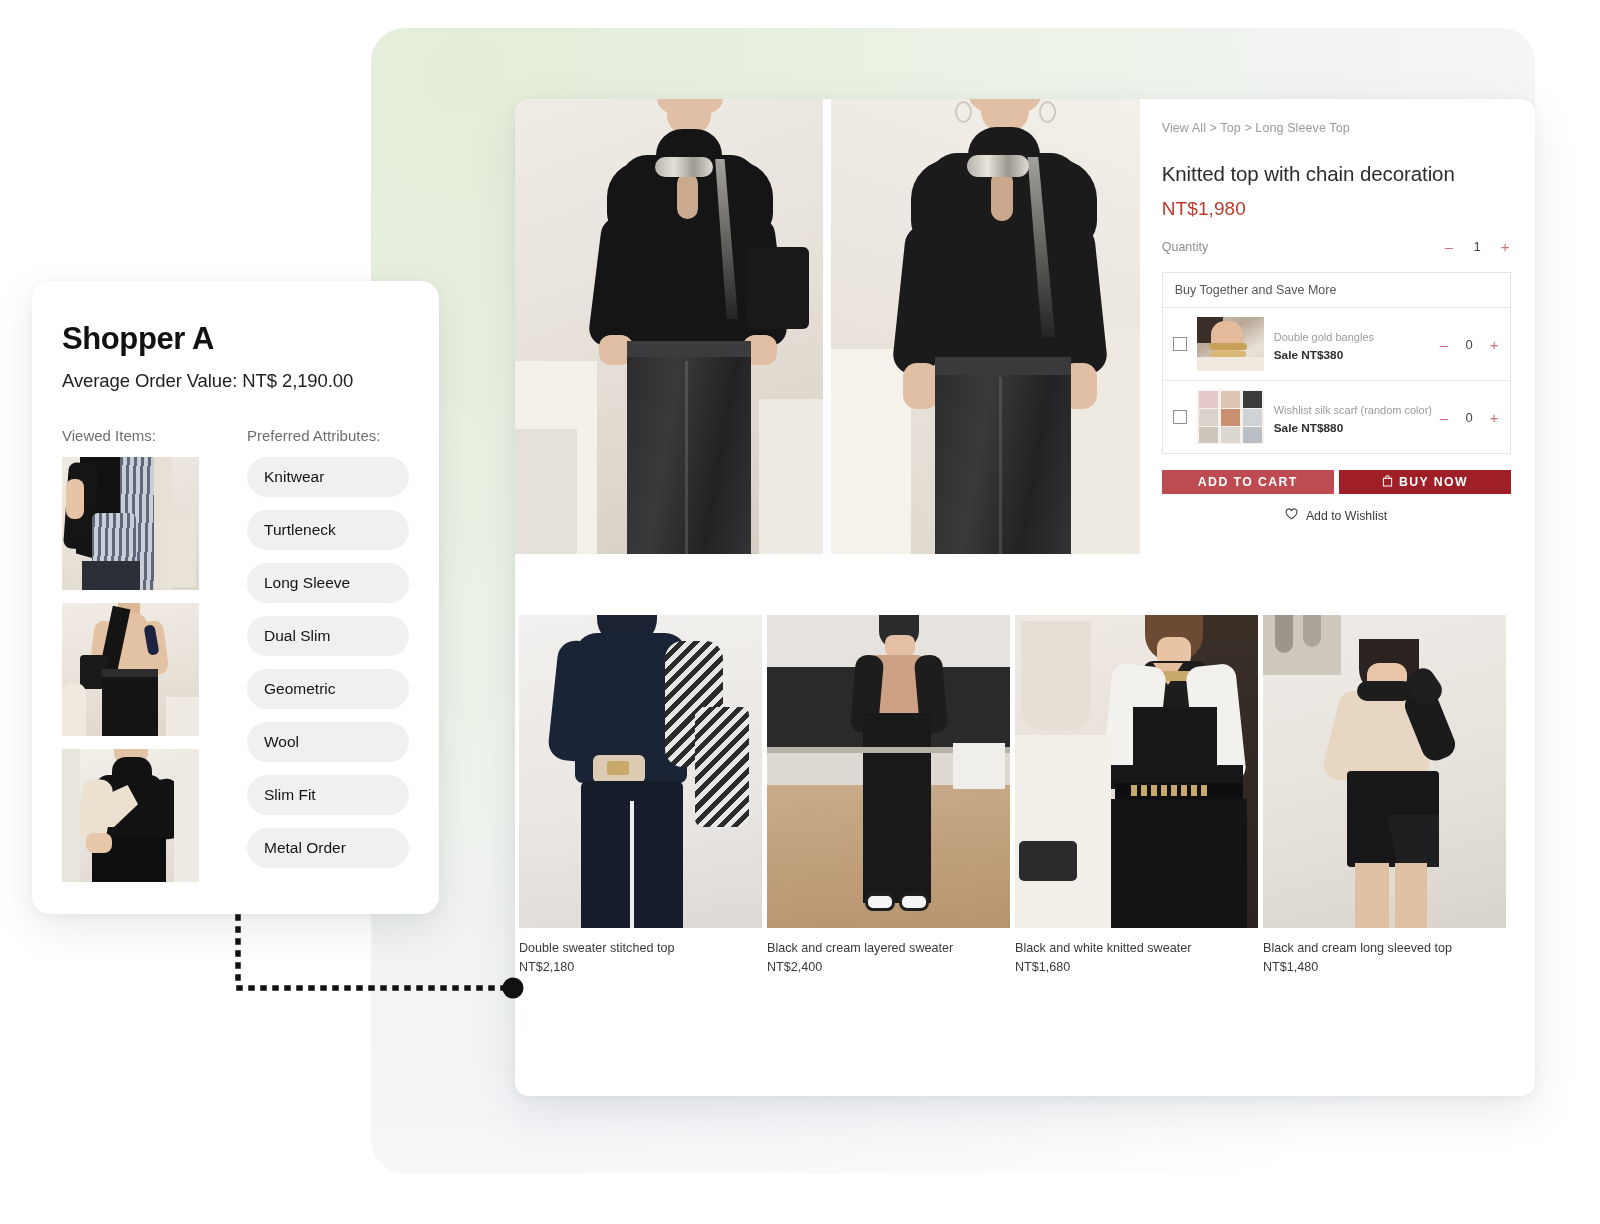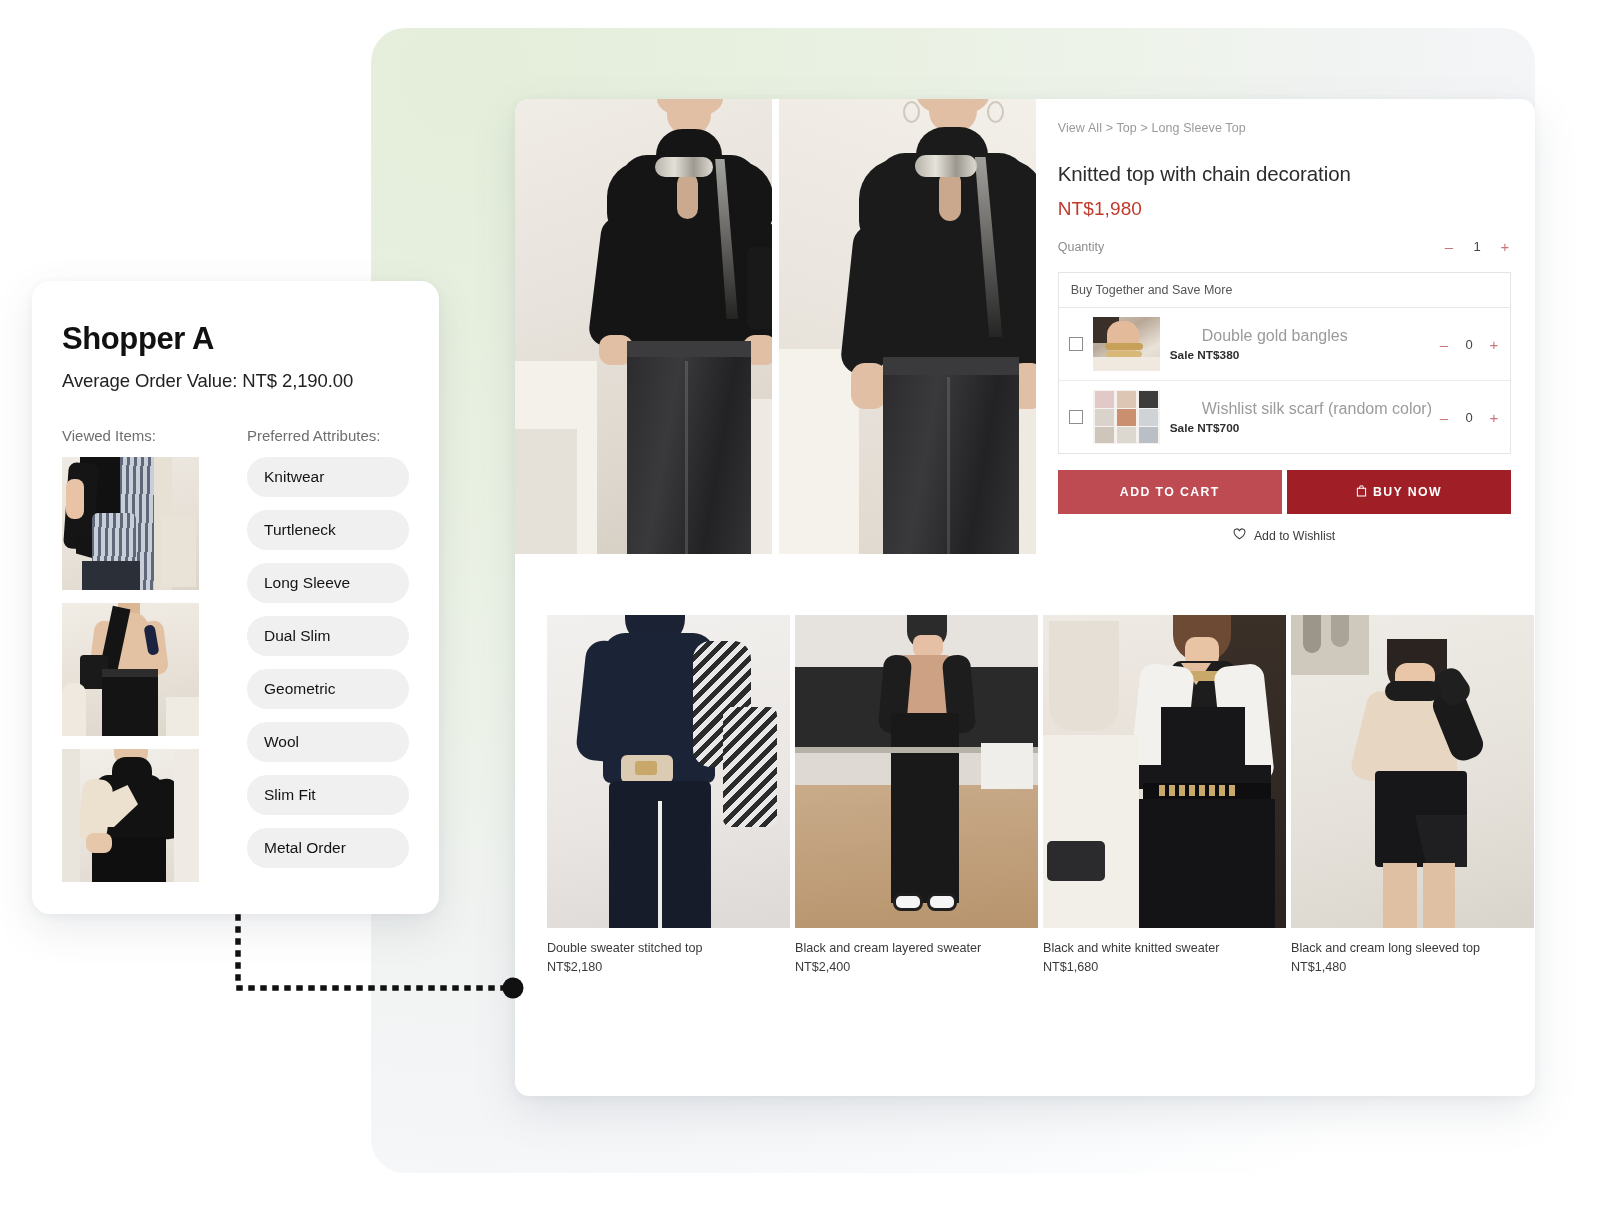--- a/index.html
+++ b/index.html
@@ -79,37 +79,37 @@
   .step-val{ font-size:13px; color:#444; min-width:10px; text-align:center; }
 
   
   #bundle{ margin-top:18px; border:1px solid #e4e4e4; }
   #bundle-title{ font-size:12.5px; color:#555; padding:10px 12px; border-bottom:1px solid #e8e8e8; }
   .bundle-row{ display:flex; align-items:center; padding:9px 10px; border-bottom:1px solid #ececec; }
   .bundle-row:last-child{ border-bottom:none; }
   .cbx{ width:14px;height:14px;border:1px solid #8d8d8d; background:#fff; flex:none; margin-right:10px;}
   .bthumb{ width:67px;height:54px; flex:none; margin-right:10px; overflow:hidden; position:relative;}
   .binfo{ flex:1; min-width:0; }
-  .bname{ font-size:16px; color:#9b9b9b; white-space:nowrap; overflow:hidden;margin-left:32px; }
+  .bname{ font-size:11px; color:#9b9b9b; white-space:nowrap; overflow:hidden; }
   .bsale{ font-size:11.8px; color:#2e2e2e; font-weight:bold; margin-top:3px; }
   .bstep{ display:flex; align-items:center; gap:14px; margin-left:6px; }
 
   
   #cta-row{ display:flex; gap:5px; margin-top:16px; }
-  .cta{ flex:1; height:44px; display:flex; align-items:center; justify-content:center;
+  .cta{ flex:1; height:24px; display:flex; align-items:center; justify-content:center;
         color:#fff; font-size:12.3px; font-weight:bold; letter-spacing:1.4px; cursor:pointer; }
   #add-cart{ background:#bf4b52; }
   #buy-now{ background:#a01f27; gap:6px; }
   #wishlist{ margin-top:14px; text-align:center; font-size:12.3px; color:#3c3c3c; }
   #wishlist .hrt{ color:#3c3c3c; margin-right:4px; }
 
   
   #recs{ padding-top:28px; }
   #recs-title{ text-align:center; font-size:24px; color:#222; font-weight:bold; letter-spacing:-.3px; }
-  #rec-grid{ display:flex; gap:5px; padding:0 32px; margin-top:33px; }
+  #rec-grid{ display:flex; gap:5px; padding:0 4px; margin-top:33px; }
   .rec-card{ width:243px; }
   .rec-img{ width:243px; height:313px; overflow:hidden; position:relative; }
   .rec-name{ font-size:12.6px; color:#3a3a3a; margin-top:13px; }
   .rec-price{ font-size:12.6px; color:#3a3a3a; margin-top:5px; }
 
   
   #shopper-card{
     position:absolute; left:32px; top:281px;
     width:407px; height:633px;
     background:#fff; border-radius:18px;
@@ -253,21 +253,21 @@
             <span style="position:absolute;left:46px;top:1px;width:19px;height:17px;background:#3c3c3c;"></span>
             <span style="position:absolute;left:2px;top:19px;width:19px;height:17px;background:#d9d3cc;"></span>
             <span style="position:absolute;left:24px;top:19px;width:19px;height:17px;background:#c98f6e;"></span>
             <span style="position:absolute;left:46px;top:19px;width:19px;height:17px;background:#cfd3d6;"></span>
             <span style="position:absolute;left:2px;top:37px;width:19px;height:16px;background:#cfc6bb;"></span>
             <span style="position:absolute;left:24px;top:37px;width:19px;height:16px;background:#dcd7cf;"></span>
             <span style="position:absolute;left:46px;top:37px;width:19px;height:16px;background:#b9bfc5;"></span>
           </span>
           <span class="binfo">
             <span class="bname">Wishlist silk scarf (random color)</span>
-            <span class="bsale" style="display:block">Sale NT$700</span>
+            <span class="bsale" style="display:block">Sale NT$880</span>
           </span>
           <span class="bstep">
             <span class="step-btn">–</span>
             <span class="step-val">0</span>
             <span class="step-btn">+</span>
           </span>
         </div>
       </div>
 
       <div id="cta-row">

